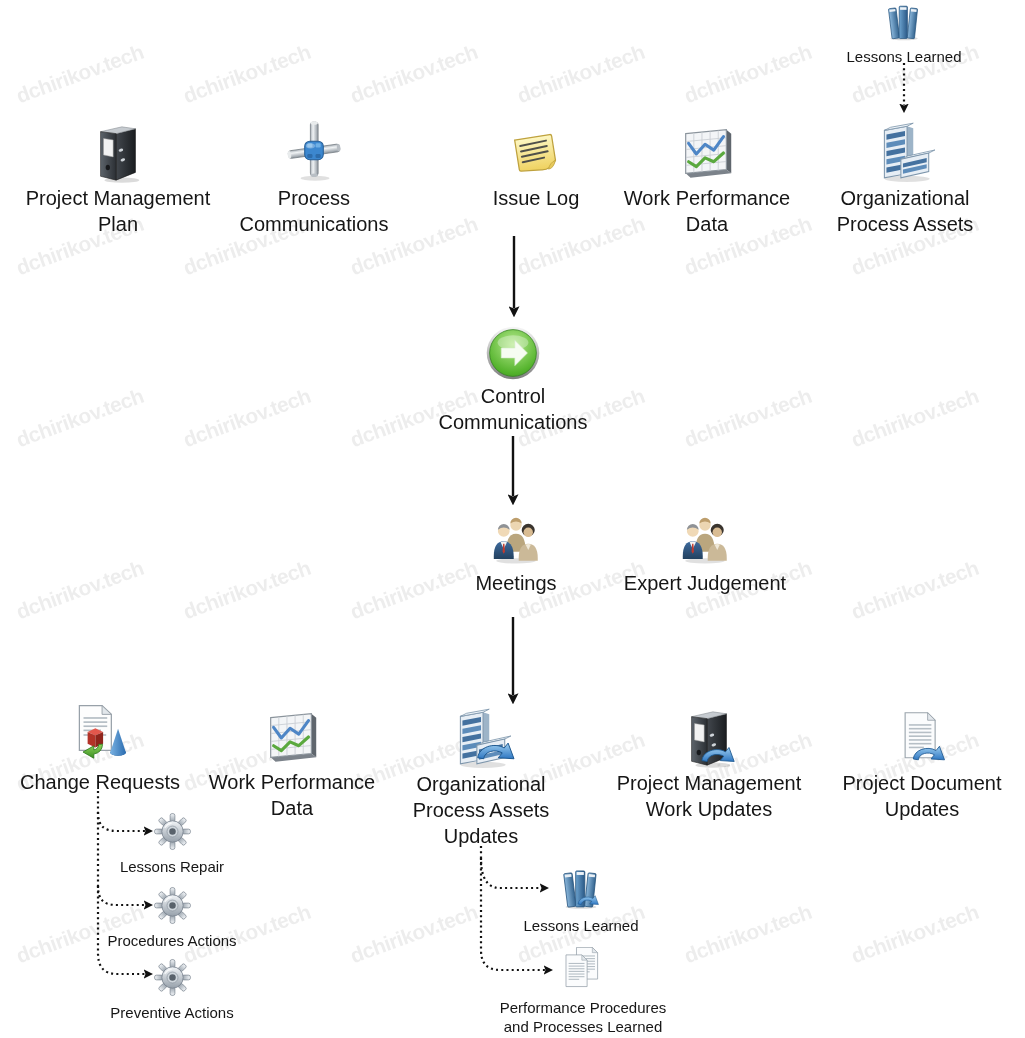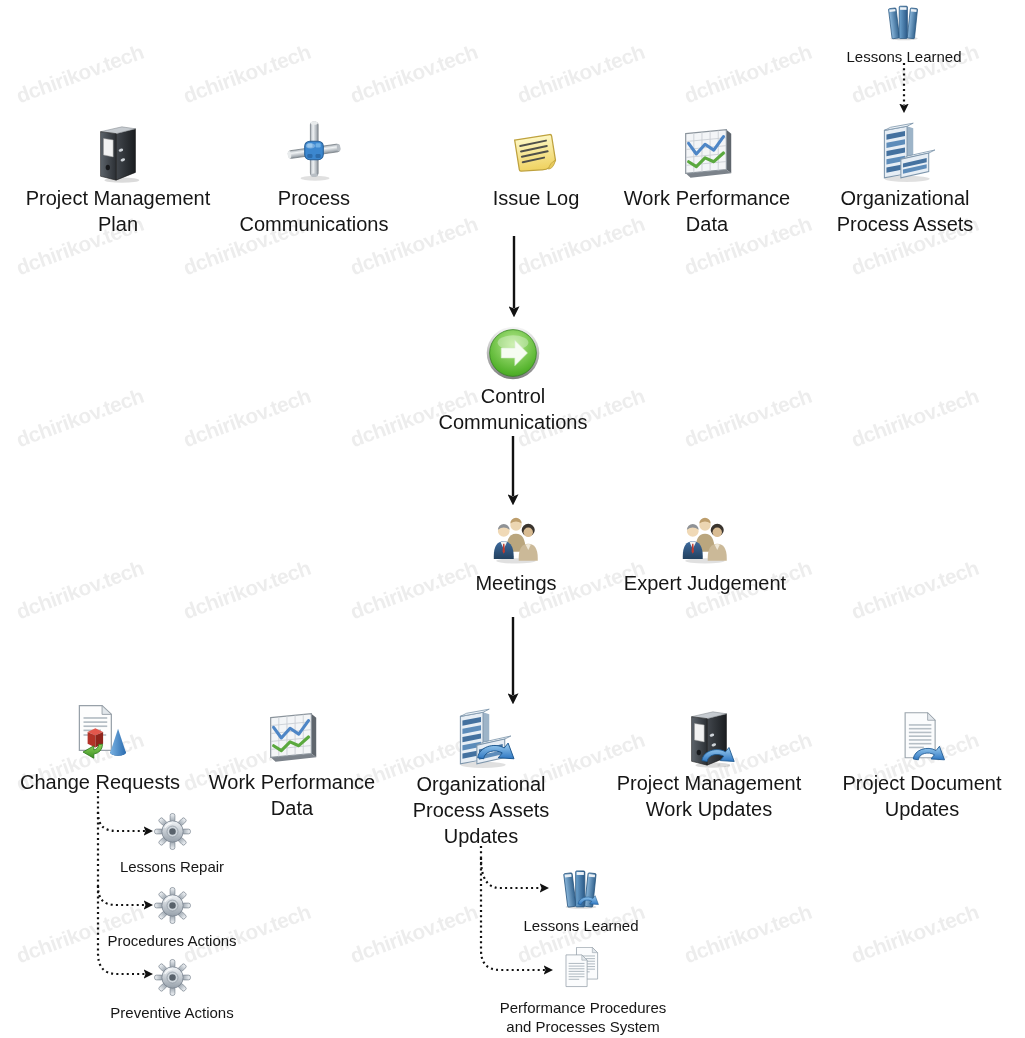--- a/index.html
+++ b/index.html
@@ -568,17 +568,17 @@
   </div>
 
   <div class="node" style="left:483px;top:947px;width:200px">
     <div class="iconbox" style="height:48px">
       <svg width="48" height="48" viewBox="0 0 64 64">
           <use href="#i-docs2"></use>
         </svg>
     </div>
     <div class="lbl small">
       <span>Performance Procedures</span>
-      <span>and Processes System</span>
+      <span>and Processes Learned</span>
     </div>
   </div>
 
 </div>
 
 </body></html>

